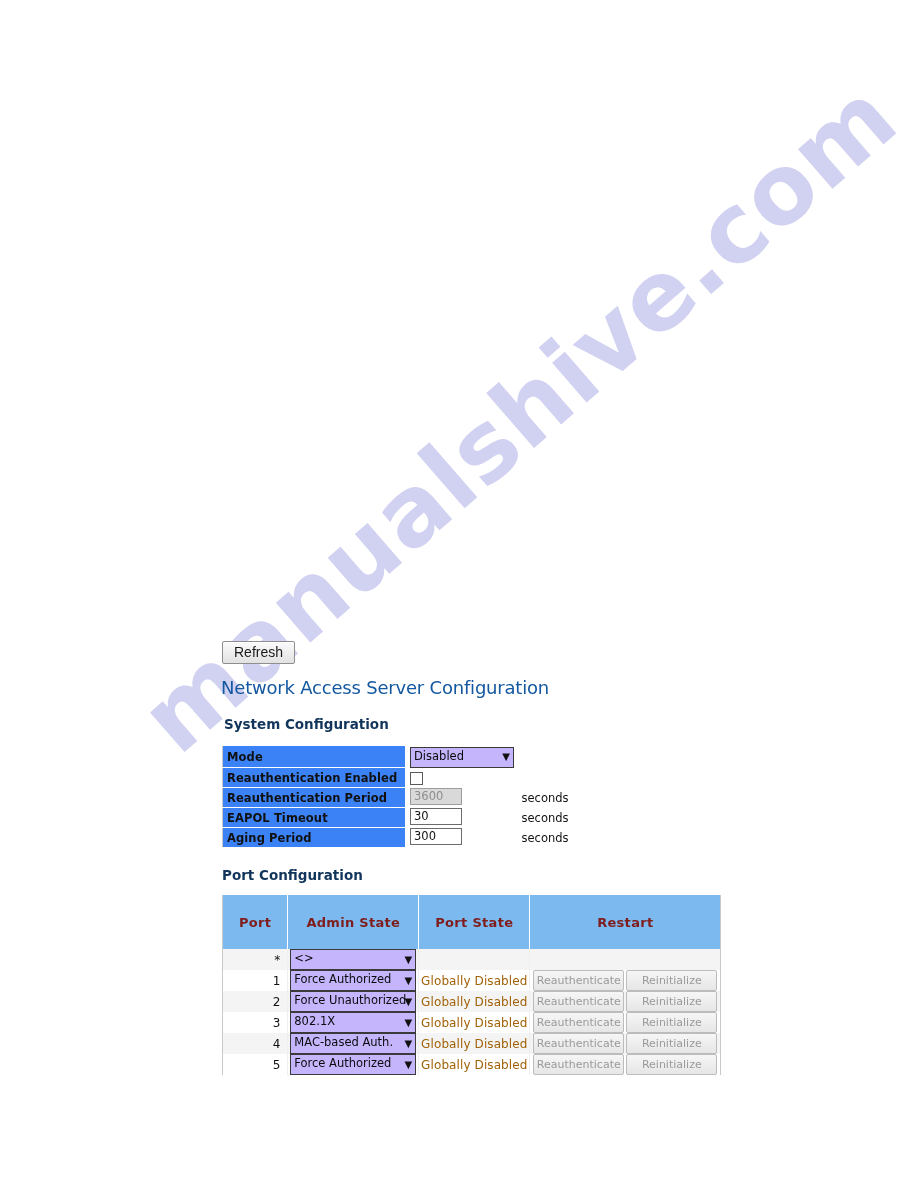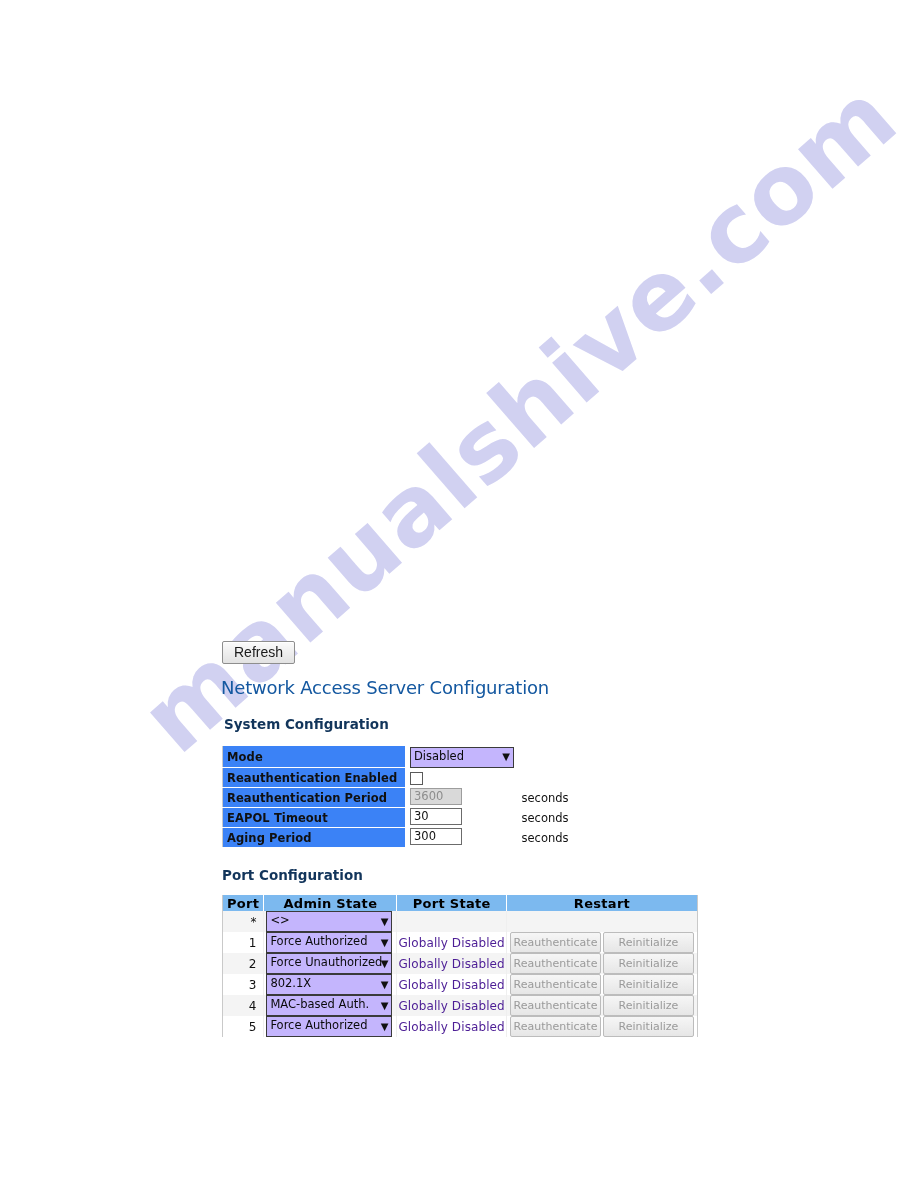--- a/index.html
+++ b/index.html
@@ -201,27 +201,27 @@
     position: absolute;
     left: 222px;
     top: 895px;
     border-collapse: collapse;
     font-family: "DejaVu Sans", sans-serif;
     font-size: 11.5px;
     width: 476px;
   }
   #port-config-table th {
     background: #7cb9ef;
-    color: #000000;
+    color: #7f1d1d;
     font-family: "DejaVu Sans", sans-serif;
     font-weight: 700;
     font-size: 13px;
     letter-spacing: 0.3px;
-    height: 16px;
-    padding: 0;
+    height: 22px;
+    padding: 16px;
     border-right: 1px solid #ffffff;
     border-left: 1px solid #d2d2d2;
     text-align: center;
     white-space: nowrap;
   }
   #port-config-table th.col-port   { width: 45px; border-left: 1px solid #c9c9c9; }
   #port-config-table th.col-admin  { width: 133px; }
   #port-config-table th.col-state  { width: 110px; }
   #port-config-table th.col-restart{ width: 188px; border-right: 1px solid #c9c9c9; }
 
@@ -243,21 +243,21 @@
     color: #101010;
     border-left: 1px solid #c9c9c9;
   }
   #port-config-table td.cell-admin {
     padding-left: 2px;
     padding-right: 2px;
   }
   #port-config-table td.cell-state {
     text-align: center;
     font-size: 12px;
-    color: #4c1d95;
+    color: #a16207;
     letter-spacing: 0.1px;
   }
   #port-config-table td.cell-restart {
     text-align: center;
     padding: 0 2px;
     border-right: 1px solid #c9c9c9;
   }
 
   .sel-admin { width: 126px; }
   .sel-star  { width: 126px; }

